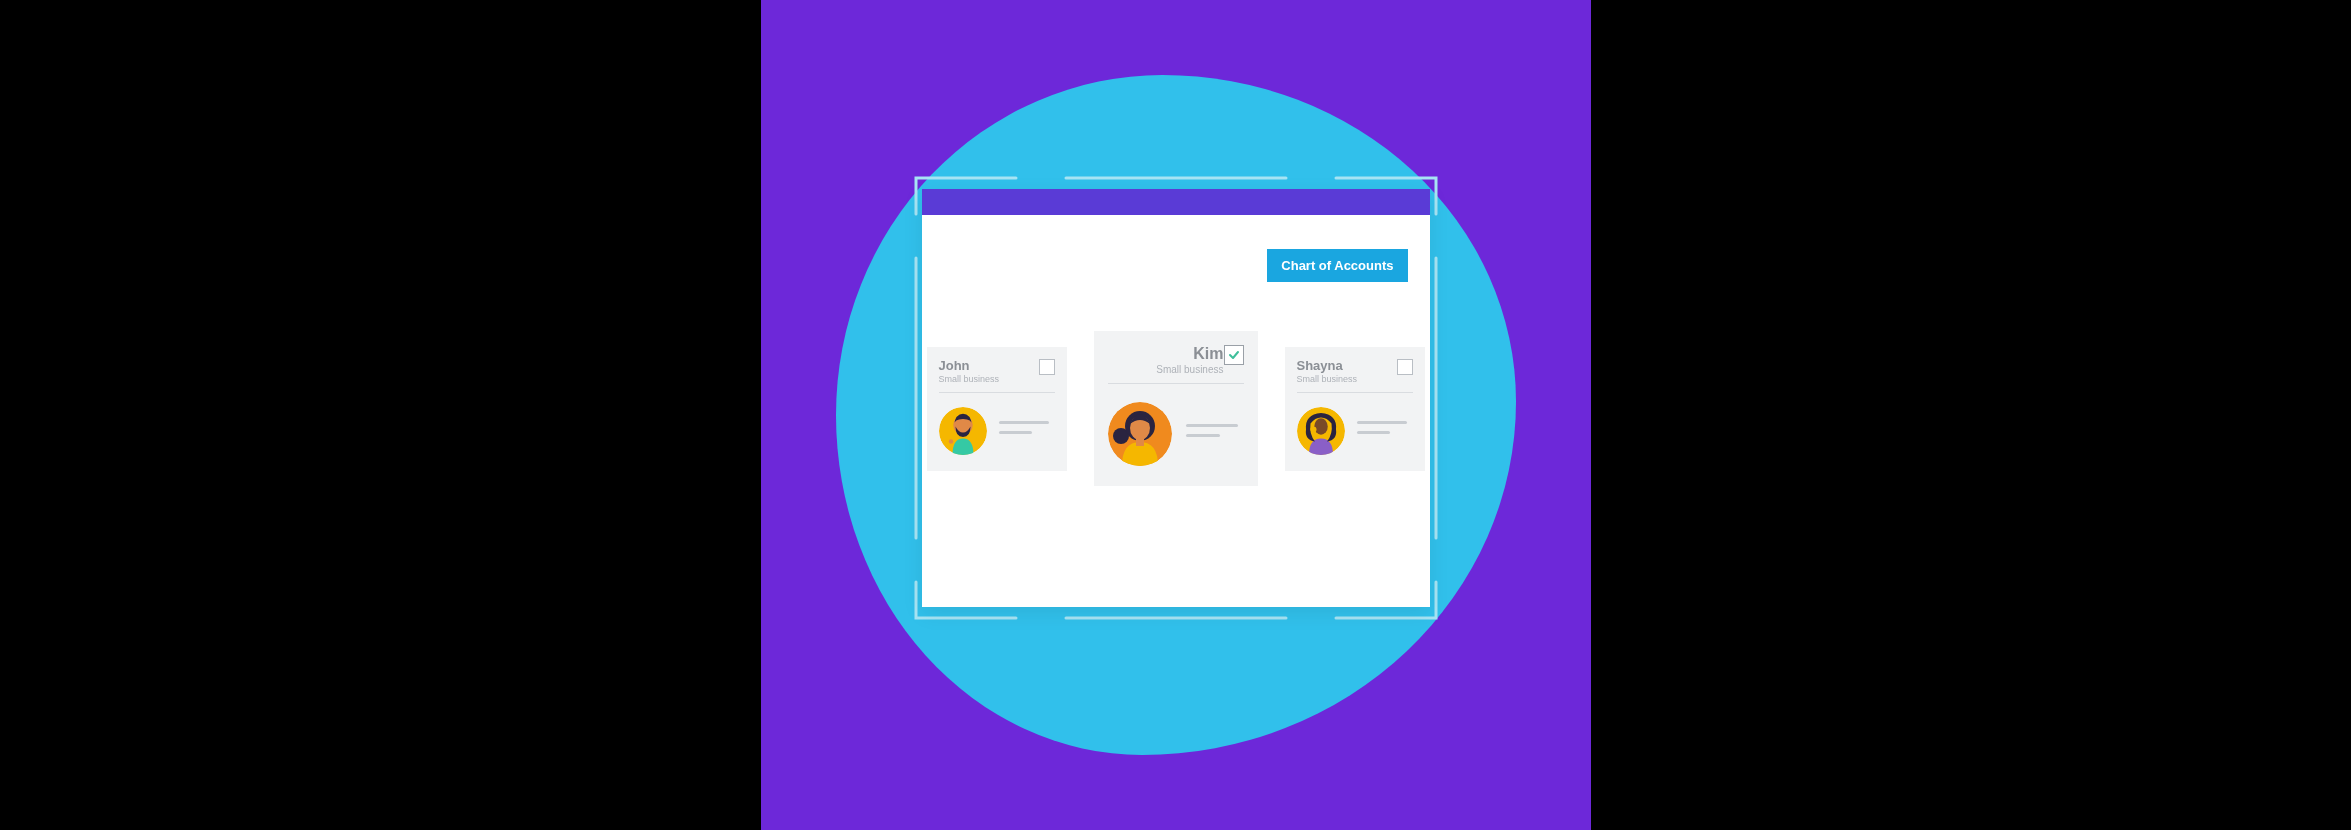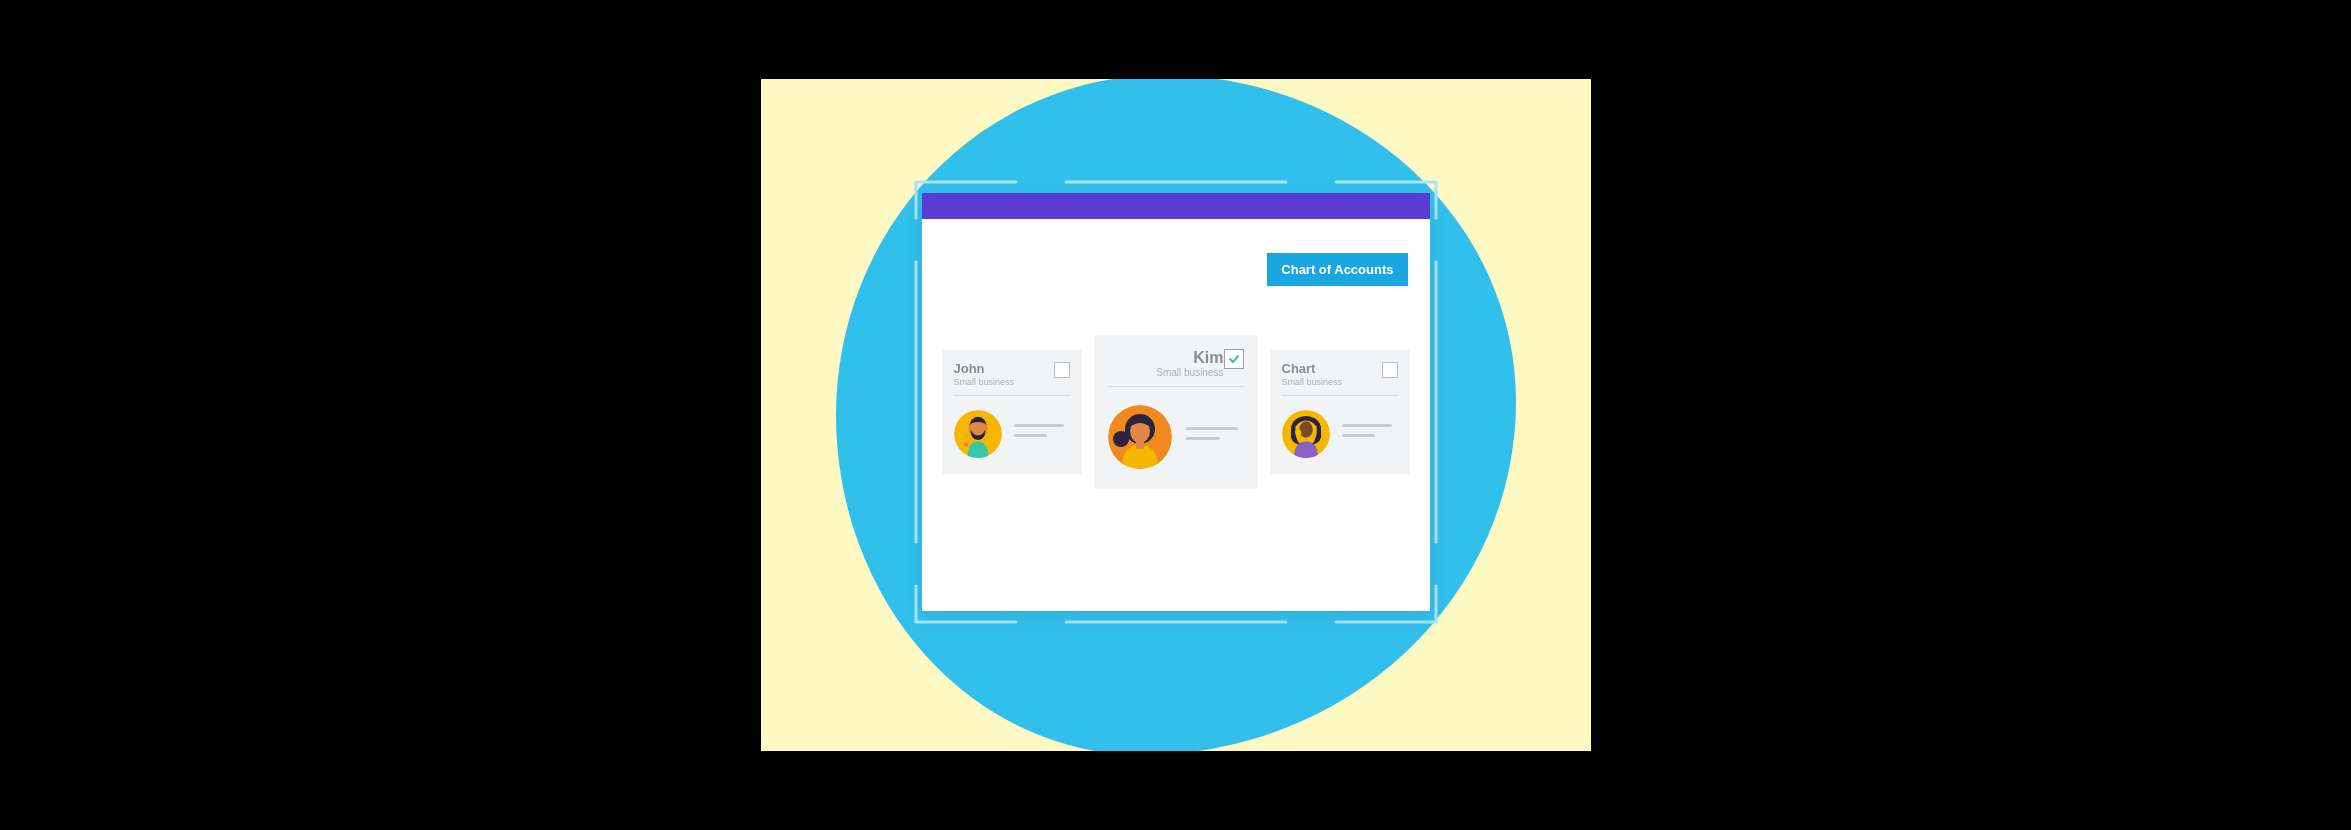--- a/index.html
+++ b/index.html
@@ -7,22 +7,22 @@
   body {
     font-family: -apple-system, BlinkMacSystemFont, "Segoe UI", Arial, sans-serif;
     background: #000;
     display: flex;
     align-items: center;
     justify-content: center;
     min-height: 830px;
   }
   .stage {
     width: 830px;
-    height: 672px;
-    background: #fef9c3;
+    height: 830px;
+    background: #6d28d9;
     position: relative;
     overflow: hidden;
   }
   .blob {
     position: absolute;
     width: 680px;
     height: 680px;
     left: 50%;
     top: 50%;
     transform: translate(-50%, -50%);
@@ -71,21 +71,21 @@
     border: none;
     cursor: pointer;
   }
   .cards {
     position: absolute;
     left: 0; right: 0;
     top: 116px;
     display: flex;
     justify-content: center;
     align-items: center;
-    gap: 12px;
+    gap: 27px;
   }
   .card {
     background: #f2f3f4;
     width: 140px;
     padding: 12px 12px 16px;
     position: relative;
   }
   .card.big {
     width: 164px;
     padding: 14px 14px 20px;
@@ -239,21 +239,21 @@
             <div class="lines">
               <div class="line l1"></div>
               <div class="line l2"></div>
             </div>
           </div>
         </div>
 
         <div class="card">
           <div class="card-top">
             <div class="card-ident">
-              <div class="card-name">Chart</div>
+              <div class="card-name">Shayna</div>
               <div class="card-sub">Small business</div>
             </div>
             <div class="chk">
               
             </div>
           </div>
           <div class="divider"></div>
           <div class="card-body">
             <div class="avatar">
               <svg viewBox="0 0 64 64">

